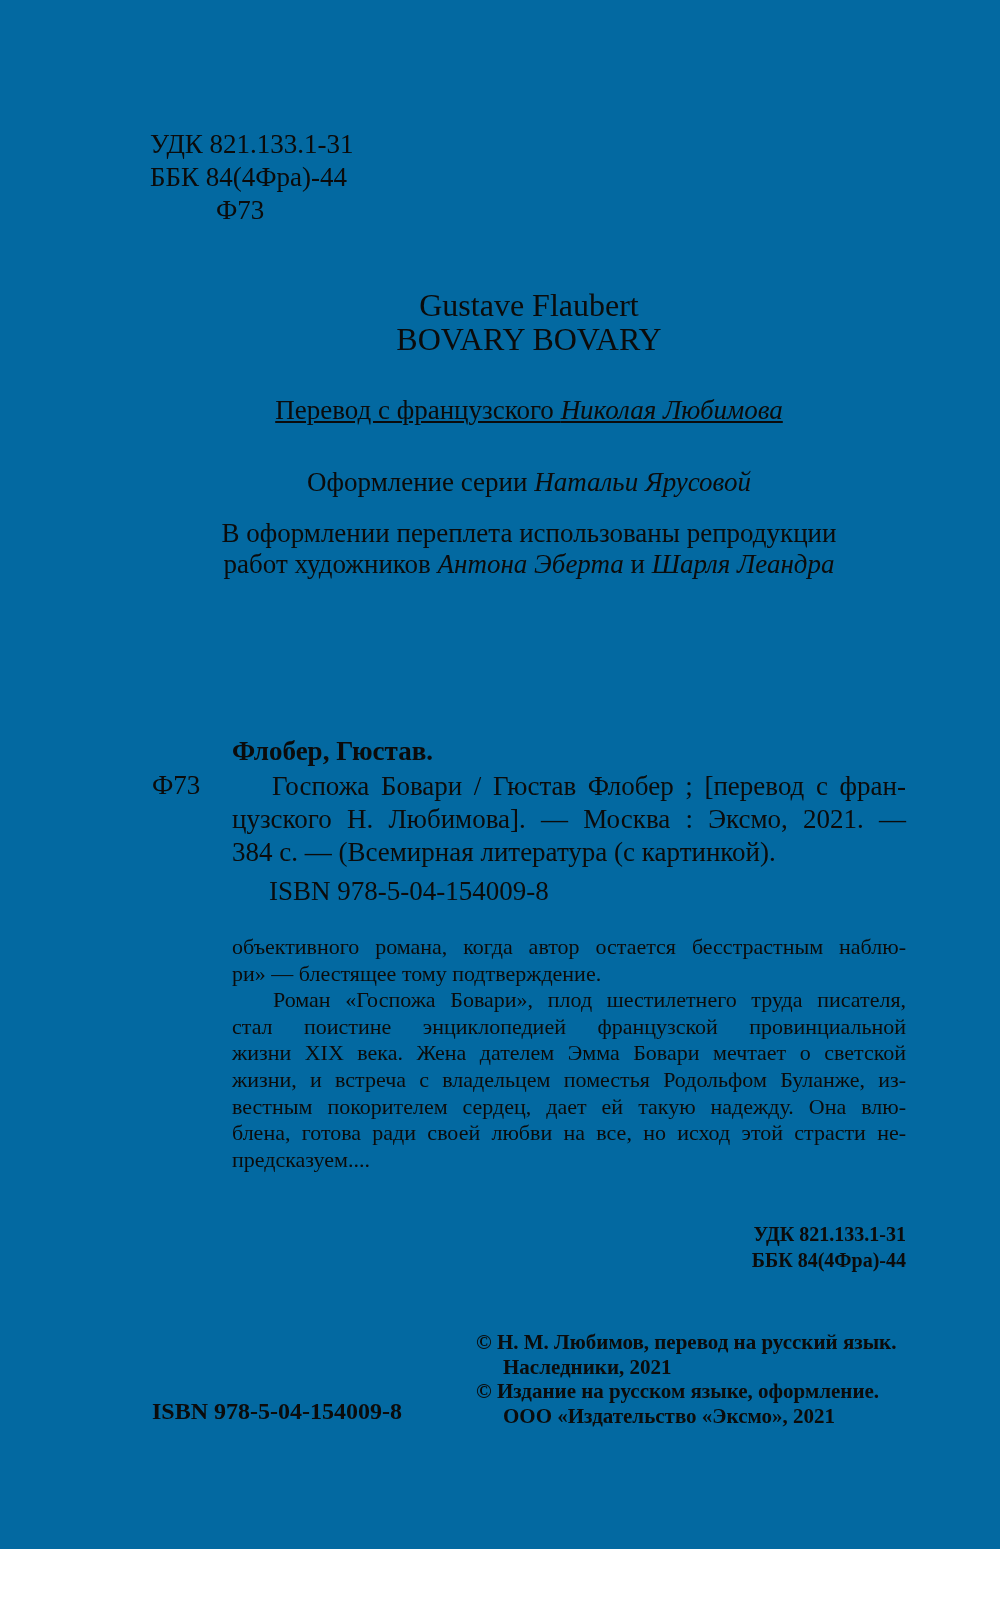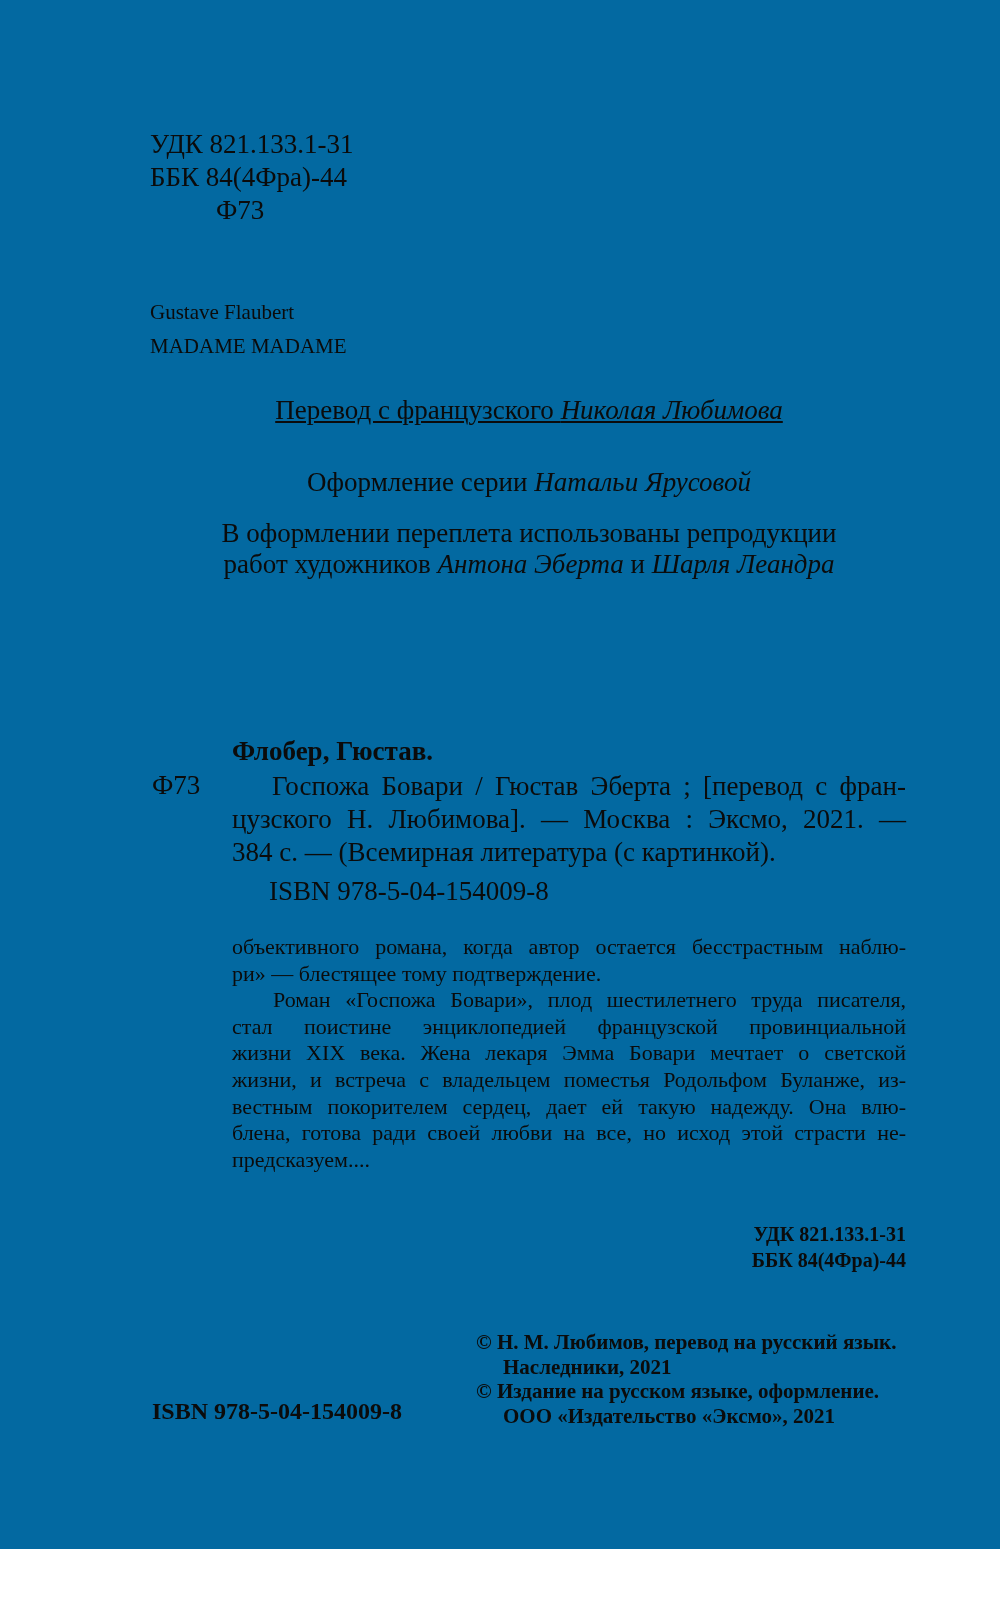--- a/index.html
+++ b/index.html
@@ -17,22 +17,23 @@
   .it { font-style: italic; }
 
   .header-codes {
     left: 150px; top: 128px;
     font-size: 27px; line-height: 33px;
     white-space: nowrap;
   }
   .header-codes .sign-indent { padding-left: 66px; }
 
   .latin-title {
-    left: 150px; top: 295px; width: 758px;
-    font-size: 21px; line-height: 34px;
+    left: 150px; top: 288px; width: 758px;
+    text-align: center;
+    font-size: 32px; line-height: 34px;
   }
   .credit-line {
     left: 150px; width: 758px;
     text-align: center;
     font-size: 27px; line-height: 32px;
   }
   .credit-translation { top: 394px; text-decoration: underline; }
   .credit-series { top: 466px; }
   .binding-note { top: 518px; line-height: 31px; }
 
@@ -91,21 +92,21 @@
 <div class="page">
 
   <div class="abs header-codes">
     <div>УДК 821.133.1-31</div>
     <div>ББК 84(4Фра)-44</div>
     <div class="sign-indent">Ф73</div>
   </div>
 
   <div class="abs latin-title">
     <div>Gustave Flaubert</div>
-    <div>MADAME MADAME</div>
+    <div>BOVARY BOVARY</div>
   </div>
 
   <div class="abs credit-line credit-translation">
     <span>Перевод с французского </span><span class="it">Николая Любимова</span>
   </div>
 
   <div class="abs credit-line credit-series">
     <span>Оформление серии </span><span class="it">Натальи Ярусовой</span>
   </div>
 
@@ -114,33 +115,33 @@
     <div>
       <span>работ художников </span><span class="it">Антона Эберта</span><span> и </span><span class="it">Шарля Леандра</span>
     </div>
   </div>
 
   <div class="abs catalog-heading">Флобер, Гюстав.</div>
 
   <div class="abs catalog-sign">Ф73</div>
 
   <div class="abs catalog-body">
-    <div class="jl ind40">Госпожа Бовари / Гюстав Эберта ; [перевод с фран-</div>
+    <div class="jl ind40">Госпожа Бовари / Гюстав Флобер ; [перевод с фран-</div>
     <div class="jl">цузского Н. Любимова]. — Москва : Эксмо, 2021. —</div>
     <div>384 с. — (Всемирная литература (с картинкой).</div>
   </div>
 
   <div class="abs catalog-isbn">ISBN 978-5-04-154009-8</div>
 
   <div class="abs annotation">
     <div class="jl">объективного романа, когда автор остается бесстрастным наблю-</div>
     <div>ри» — блестящее тому подтверждение.</div>
     <div class="jl ind41">Роман «Госпожа Бовари», плод шестилетнего труда писателя,</div>
     <div class="jl">стал поистине энциклопедией французской провинциальной</div>
-    <div class="jl">жизни XIX века. Жена лекаря Эмма Бовари мечтает о светской</div>
+    <div class="jl">жизни XIX века. Жена дателем Эмма Бовари мечтает о светской</div>
     <div class="jl">жизни, и встреча с владельцем поместья Родольфом Буланже, из-</div>
     <div class="jl">вестным покорителем сердец, дает ей такую надежду. Она влю-</div>
     <div class="jl">блена, готова ради своей любви на все, но исход этой страсти не-</div>
     <div>предсказуем....</div>
   </div>
 
   <div class="abs footer-codes">
     <div>УДК 821.133.1-31</div>
     <div>ББК 84(4Фра)-44</div>
   </div>

